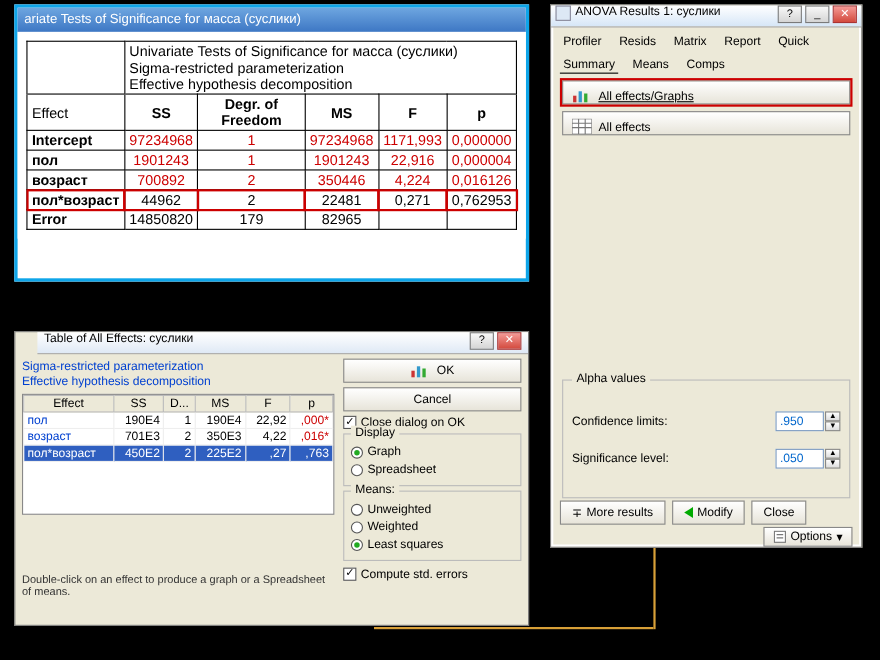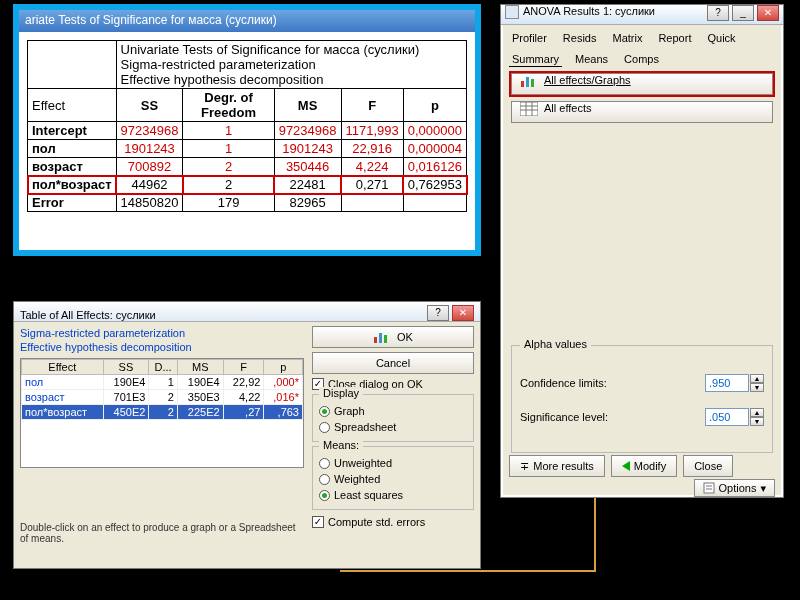--- a/index.html
+++ b/index.html
@@ -14,21 +14,21 @@
     overflow: hidden;
   }
   .accent-line { position:absolute; background:#d8a038; }
   .accent-h { height:2px; }
   
   .window-top {
     position: absolute;
     left: 13px; top: 4px;
     width: 468px; height: 252px;
     background: #fff;
-    border: 6px solid #0ea5e9;
+    border: 3px solid #0ea5e9;
   }
   .titlebar {
     height: 22px;
     background: linear-gradient(#6ea6e0,#3d77c4);
     color: #fff;
     padding: 3px 6px;
     font-size: 12px;
   }
   .tbl-wrap {
     padding: 8px 8px;
@@ -80,21 +80,21 @@
     display:flex; flex-wrap:wrap; gap:6px 10px;
     font-size:11px; color:#000;
   }
   .tabs span { padding:1px 3px; border-bottom:1px solid transparent; }
   .tabs .active { border-bottom:1px solid #000; }
   .toolbtn {
     margin:6px 10px;
     height:22px;
     border:1px solid #888;
     background:linear-gradient(#fff,#e7e4d9);
-    display:flex; align-items:flex-start;
+    display:flex; align-items:flex-end;
     padding:0 8px; gap:6px;
     font-size:11px;
   }
   .toolbtn .ticon {
     width:18px; height:14px;
   }
   .toolbtn.redbox { outline:2px solid #c00; outline-offset:0; }
   .group-alpha {
     position:absolute;
     left:10px; right:10px;
@@ -148,22 +148,23 @@
   .window-bottom {
     position:absolute;
     left:13px; top:301px;
     width:468px; height:268px;
     background:#ece9d8;
     border:1px solid #7a7a7a;
   }
   .wb-title {
     height:20px;
     background: linear-gradient(#fff,#dfe9f5);
-    display:flex; align-items:flex-end; padding:0 6px;
+    display:flex; align-items:flex-start; padding:0 6px;
     border-bottom:1px solid #aaa;
+    margin-left:20px;
   }
   .wb-title .cap{flex:1;font-size:11px;}
   .wb-body { display:flex; height:226px;}
   .wb-left {
     width:296px; padding:4px 6px;
     display:flex; flex-direction:column;
   }
   .blue-text { color:#0040d0; font-size:11px; margin:1px 0;}
   .mini-table {
     margin-top:4px;

